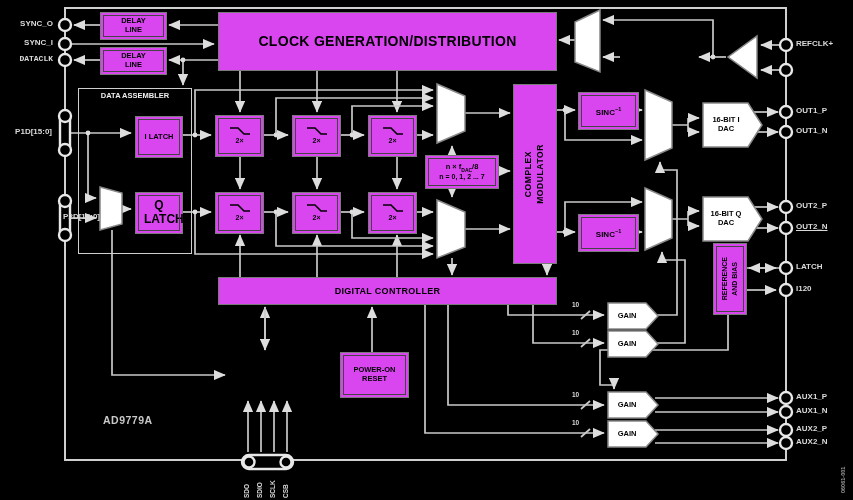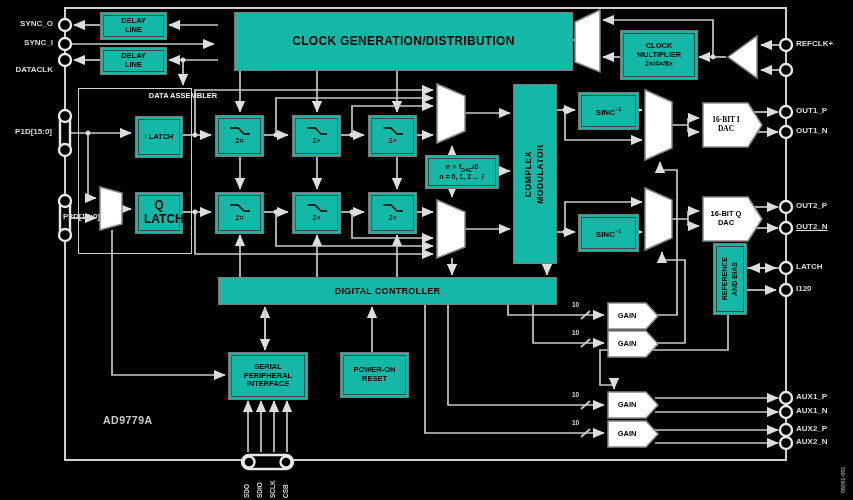--- a/index.html
+++ b/index.html
@@ -1,19 +1,19 @@
 <!DOCTYPE html>
 <html><head>
 <meta charset="utf-8">
 <style>
   html,body{margin:0;padding:0;background:#000;}
   #stage{position:relative;width:853px;height:500px;background:#000;overflow:hidden;
          font-family:"Liberation Sans",sans-serif;}
   svg.overlay{position:absolute;left:0;top:0;z-index:1;}
-  .blk{position:absolute;background:#14b8a6;border:1px solid #7a7a7a;color:#000;
+  .blk{position:absolute;background:#d946ef;border:1px solid #7a7a7a;color:#000;
        display:flex;flex-direction:column;align-items:center;justify-content:center;
        text-align:center;font-weight:bold;z-index:2;line-height:1.15;}
   .dbl{outline:1px solid #444;outline-offset:-4px;}
   .lbl{position:absolute;color:#d9d9d9;font-weight:bold;z-index:3;line-height:1.1;}
   .onshape{position:absolute;color:#000;font-weight:bold;z-index:3;text-align:center;
            display:flex;flex-direction:column;align-items:center;justify-content:center;line-height:1.15;}
   .vtext{writing-mode:vertical-rl;transform:rotate(180deg);}
   .right-lbl{text-align:left;font-size:8px;}
   .left-lbl{text-align:right;font-size:8px;}
   sub.dacsub{font-size:5px;font-weight:bold;}
@@ -190,30 +190,26 @@
         <circle cx="286" cy="462" r="5.5"></circle>
     </g>
   </svg>
 
   <div class="blk dbl" style="left:100px;top:12px;width:65px;height:26px;font-size:7.5px;">
     <span style="width:38px;">DELAY LINE</span>
   </div>
   <div class="blk dbl" style="left:100px;top:47px;width:65px;height:26px;font-size:7.5px;">
     <span style="width:38px;">DELAY LINE</span>
   </div>
-  <div class="blk" style="left:234px;top:12px;width:337px;height:57px;font-size:12px;letter-spacing:.3px;">
+  <div class="blk" style="left:218px;top:12px;width:337px;height:57px;font-size:14px;letter-spacing:.3px;">
     <span>CLOCK GENERATION/DISTRIBUTION</span>
   </div>
-  <div class="blk dbl" style="left:620px;top:30px;width:76px;height:48px;font-size:7.5px;">
-    <span style="width:56px;">CLOCK MULTIPLIER</span>
-    <span style="font-size:7px;">2×/4×/8×</span>
-  </div>
 
   <div class="blk" style="left:78px;top:88px;width:112px;height:164px;background:transparent;border:1.5px solid #cfcfcf;"></div>
-  <div class="lbl" style="left:95px;top:92px;width:80px;text-align:center;font-size:7.5px;color:#eee;margin-left:48px;">DATA ASSEMBLER</div>
+  <div class="lbl" style="left:95px;top:92px;width:80px;text-align:center;font-size:7.5px;color:#eee;">DATA ASSEMBLER</div>
   <div class="blk dbl" style="left:135px;top:116px;width:46px;height:40px;font-size:7.5px;">
     <span style="width:30px;">I LATCH</span>
   </div>
   <div class="blk dbl" style="left:135px;top:192px;width:46px;height:40px;font-size:12px;">
     <span style="width:30px;">Q LATCH</span>
   </div>
 
   <div class="blk dbl" style="left:215px;top:115px;width:47px;height:40px;font-size:7px;">
     <svg class="filtglyph" width="24" height="10">
         <path d="M2,2 H10 L16,8 H22" stroke="#000" stroke-width="1.6" fill="none"></path>
@@ -263,40 +259,37 @@
     </div>
   </div>
 
   <div class="blk dbl" style="left:578px;top:92px;width:59px;height:36px;font-size:8px;">
     <span><span>SINC</span><sup class="sincsup">−1</sup></span>
   </div>
   <div class="blk dbl" style="left:578px;top:214px;width:59px;height:36px;font-size:8px;">
     <span><span>SINC</span><sup class="sincsup">−1</sup></span>
   </div>
 
-  <div class="onshape" style="left:703px;top:103px;width:46px;height:44px;font-size:7.5px;font-family:Liberation Serif, serif;">
+  <div class="onshape" style="left:703px;top:103px;width:46px;height:44px;font-size:7.5px;">
       <span style="width:36px;">16-BIT I DAC</span>
     </div>
   <div class="onshape" style="left:703px;top:197px;width:46px;height:44px;font-size:7.5px;">
       <span style="width:36px;">16-BIT Q DAC</span>
     </div>
 
   <div class="blk dbl" style="left:713px;top:243px;width:32px;height:70px;">
     <div style="display:flex;flex-direction:row;gap:1px;height:100%;align-items:center;">
       <span class="vtext" style="font-size:7px;">REFERENCE</span>
       <span class="vtext" style="font-size:7px;">AND BIAS</span>
     </div>
   </div>
 
   <div class="blk" style="left:218px;top:277px;width:337px;height:26px;font-size:9px;letter-spacing:.3px;">
     <span>DIGITAL CONTROLLER</span>
   </div>
-  <div class="blk dbl" style="left:228px;top:352px;width:78px;height:46px;font-size:7.5px;">
-    <span style="width:58px;">SERIAL PERIPHERAL INTERFACE</span>
-  </div>
   <div class="blk dbl" style="left:340px;top:352px;width:67px;height:44px;font-size:7.5px;">
     <span style="width:50px;">POWER-ON RESET</span>
   </div>
 
   <div class="onshape" style="left:608px;top:303px;width:38px;height:26px;font-size:7.5px;">
       <span>GAIN</span>
     </div>
   <div class="onshape" style="left:608px;top:331px;width:38px;height:26px;font-size:7.5px;">
       <span>GAIN</span>
     </div>
@@ -307,21 +300,21 @@
       <span>GAIN</span>
     </div>
 
   <div class="lbl" style="left:572px;top:301px;font-size:6.5px;">10</div>
   <div class="lbl" style="left:572px;top:329px;font-size:6.5px;">10</div>
   <div class="lbl" style="left:572px;top:391px;font-size:6.5px;">10</div>
   <div class="lbl" style="left:572px;top:419px;font-size:6.5px;">10</div>
 
   <div class="lbl left-lbl" style="left:3px;top:20px;width:50px;">SYNC_O</div>
   <div class="lbl left-lbl" style="left:3px;top:39px;width:50px;">SYNC_I</div>
-  <div class="lbl left-lbl" style="left:3px;top:66px;width:50px;">DATACLK</div>
+  <div class="lbl left-lbl" style="left:3px;top:55px;width:50px;font-family:Liberation Mono, monospace;">DATACLK</div>
   <div class="lbl left-lbl" style="left:0px;top:128px;width:52px;">P1D[15:0]</div>
   <div class="lbl left-lbl" style="left:0px;top:213px;width:52px;margin-left:48px;">P2D[15:0]</div>
 
   <div class="lbl right-lbl" style="left:796px;top:40px;width:55px;">REFCLK+</div>
   <div class="lbl right-lbl" style="left:824px;top:65px;width:55px;margin-left:45px;">REFCLK−</div>
   <div class="lbl right-lbl" style="left:796px;top:107px;width:55px;">OUT1_P</div>
   <div class="lbl right-lbl" style="left:796px;top:127px;width:55px;">OUT1_N</div>
   <div class="lbl right-lbl" style="left:796px;top:202px;width:55px;">OUT2_P</div>
   <div class="lbl right-lbl" style="left:796px;top:223px;width:55px;text-decoration:underline;">OUT2_N</div>
   <div class="lbl right-lbl" style="left:796px;top:263px;width:55px;">LATCH</div>

